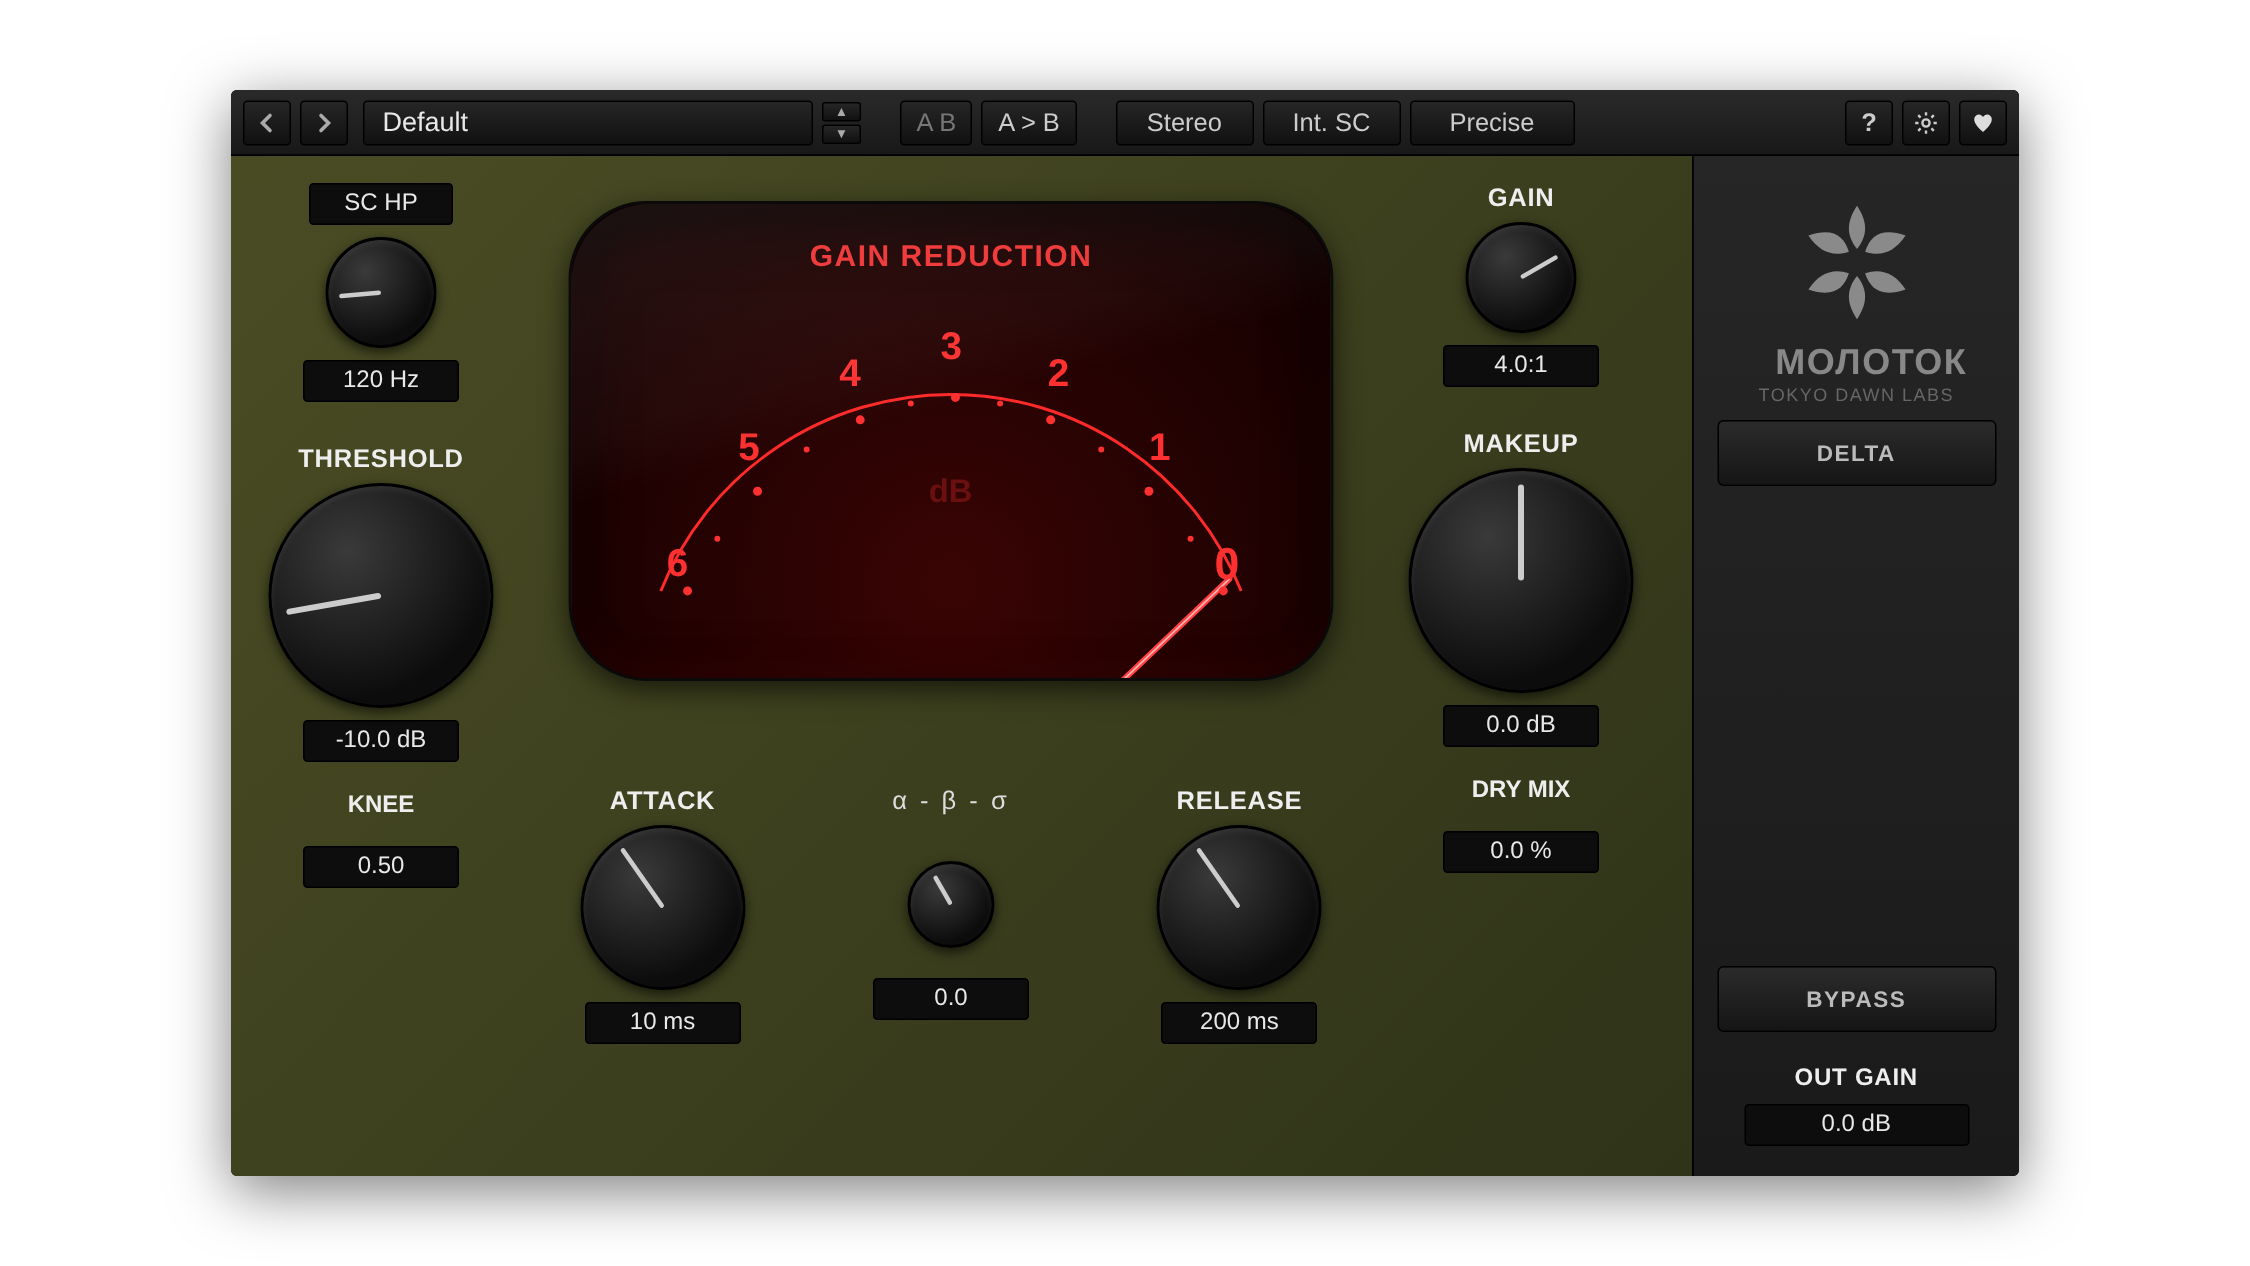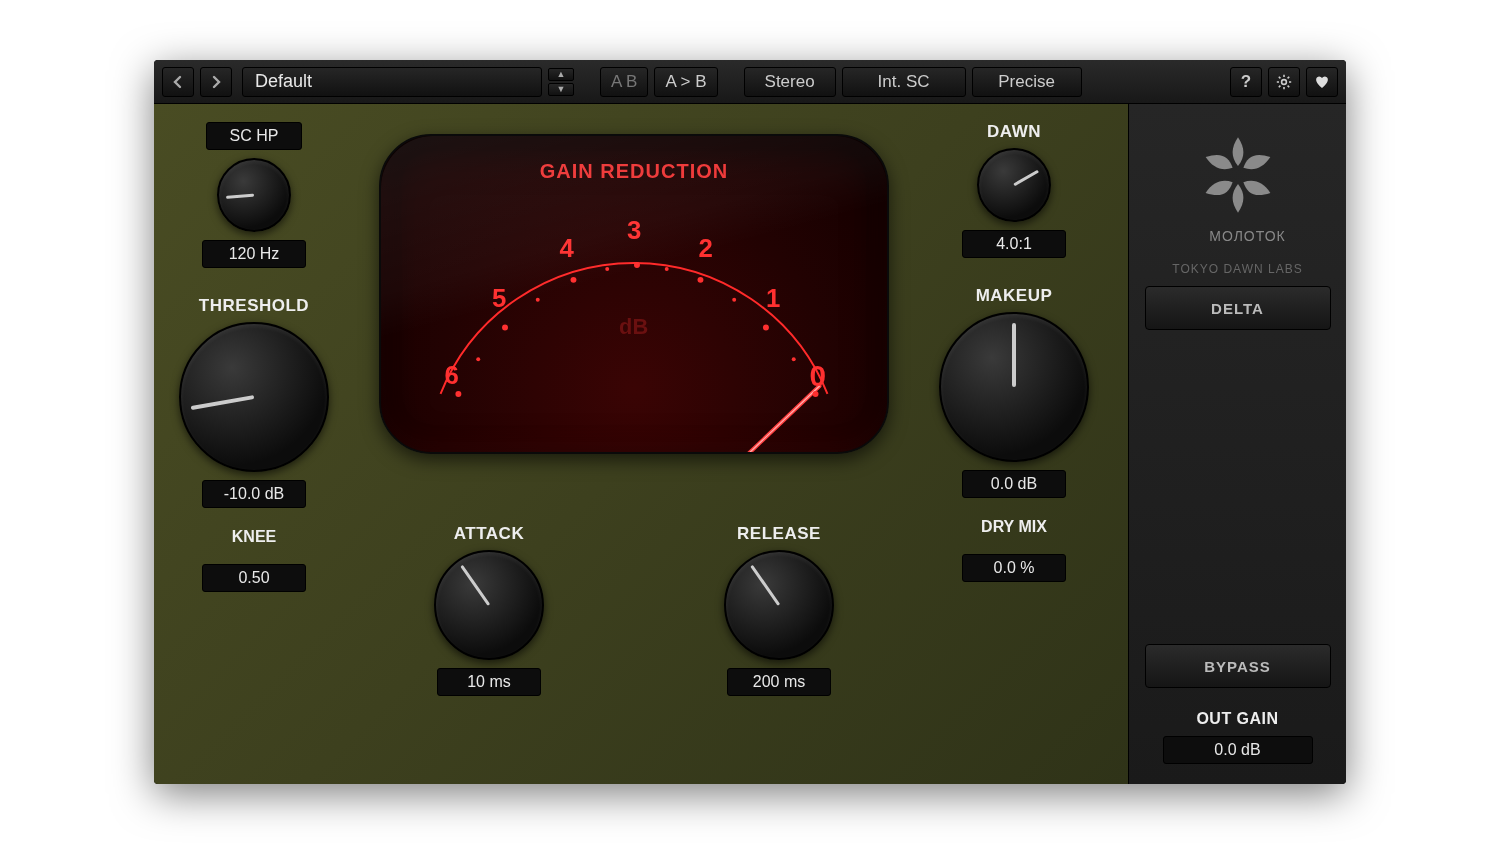--- a/index.html
+++ b/index.html
@@ -98,22 +98,22 @@
   border-left: 1px solid #000;
   padding: 20px 16px;
   display: flex;
   flex-direction: column;
   align-items: center;
 }
 .right-panel .logo {
   margin-top: 6px;
   margin-bottom: 8px;
 }
-.brand { color:#888; font-size: 14px; font-weight: 400; letter-spacing: 1px; margin-left: 20px; }
-.brand-sub { color:#666; font-size: 12px; letter-spacing: 1px; margin-top: 18px; }
+.brand { color:#888; font-size: 24px; font-weight: 700; letter-spacing: 1px; margin-left: 20px; }
+.brand-sub { color:#666; font-size: 12px; letter-spacing: 1px; margin-top: 0; }
 
 .btn-panel {
   width: 186px;
   height: 44px;
   background: linear-gradient(#2b2b2b,#151515);
   border:1px solid #000;
   border-radius: 4px;
   color:#bbb;
   font-size: 15px;
   font-weight: 600;
@@ -222,21 +222,21 @@
     </div>
     <div class="spinner">
       <div class="s">▲</div>
       <div class="s">▼</div>
     </div>
     <div class="tgap"></div>
     <div class="tbtn" style="color:#777">A B</div>
     <div class="tbtn">A &gt; B</div>
     <div class="tgap"></div>
     <div class="tbtn" style="width:92px">Stereo</div>
-    <div class="tbtn" style="width:124px">Int. SC</div>
+    <div class="tbtn" style="width:92px">Int. SC</div>
     <div class="tbtn" style="width:110px">Precise</div>
     <div class="spacer"></div>
     <div class="tbtn icon">
       <span style="font-weight:700">?</span>
     </div>
     <div class="tbtn icon">
       <svg width="16" height="16" viewBox="0 0 16 16">
         <circle cx="8" cy="8" r="2.4" fill="none" stroke="#ccc" stroke-width="1.6"></circle>
         <g stroke="#ccc" stroke-width="1.6">
           <line x1="8" y1="0.8" x2="8" y2="3"></line>
@@ -315,21 +315,21 @@
                 <circle cx="416" cy="225" r="2"></circle>
               <circle cx="438" cy="260" r="3"></circle>
             </g>
           </svg>
           <div class="glass"></div>
         </div>
       </div>
 
       <div class="col-right">
         <div class="knob-group">
-          <div class="klabel">DAWN</div>
+          <div class="klabel">GAIN</div>
           <div class="knob">
             <div class="tick" style="transform: translate(-50%, 0px) rotate(240deg);"></div>
           </div>
           <div class="kval readout">4.0:1</div>
         </div>
 
         <div class="knob-group" style="margin-top:18px">
           <div class="klabel">MAKEUP</div>
           <div class="knob big">
             <div class="tick" style="transform: translate(-50%, 0px) rotate(180deg);"></div>
@@ -343,20 +343,27 @@
 
       <div class="center-bottom">
         <div class="knob-group">
           <div class="klabel">ATTACK</div>
           <div class="knob med">
             <div class="tick" style="transform: translate(-50%, 0px) rotate(145deg);"></div>
           </div>
           <div class="kval readout">10 ms</div>
         </div>
 
+        <div class="knob-group">
+          <div class="mode-label">α - β - σ</div>
+          <div class="knob small" style="margin-top:24px">
+            <div class="tick" style="transform: translate(-50%, 0px) rotate(150deg);"></div>
+          </div>
+          <div class="kval readout" style="margin-top:20px">0.0</div>
+        </div>
 
         <div class="knob-group">
           <div class="klabel">RELEASE</div>
           <div class="knob med">
             <div class="tick" style="transform: translate(-50%, 0px) rotate(145deg);"></div>
           </div>
           <div class="kval readout">200 ms</div>
         </div>
       </div>
 

